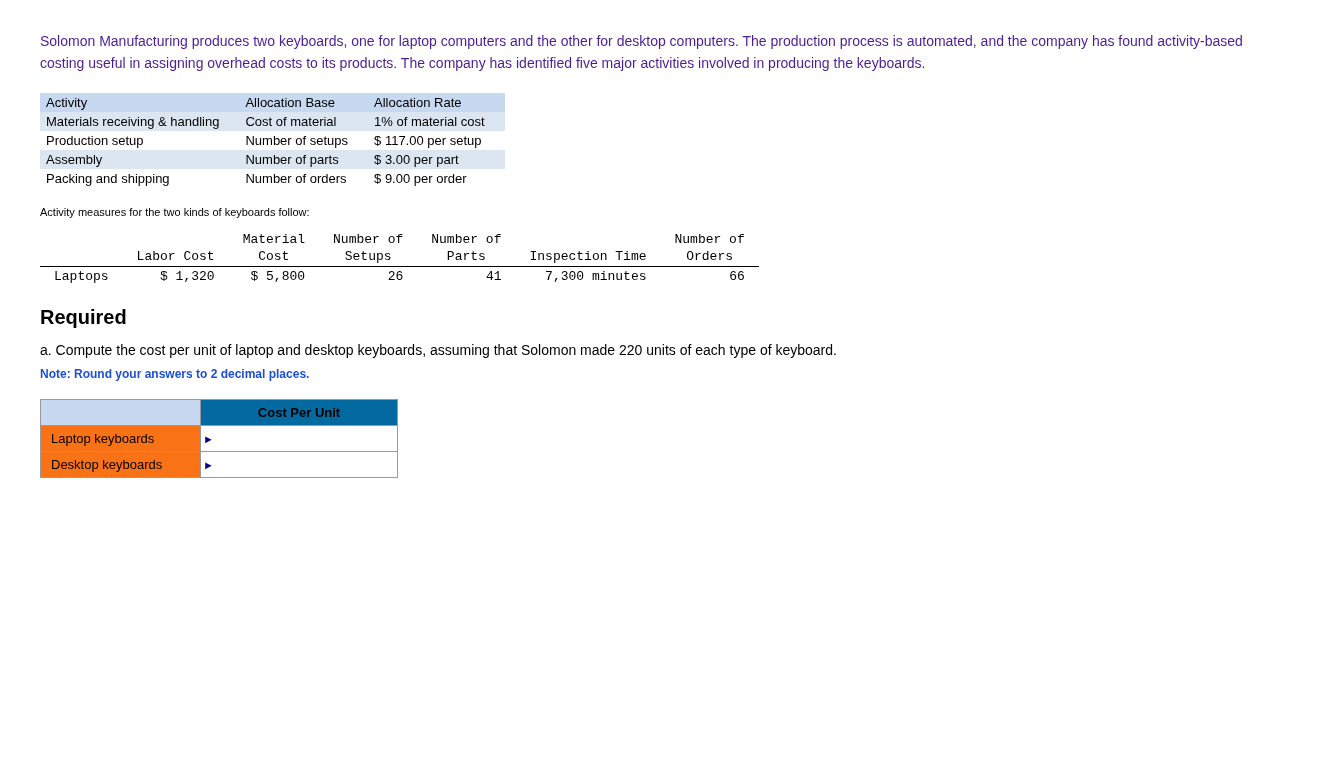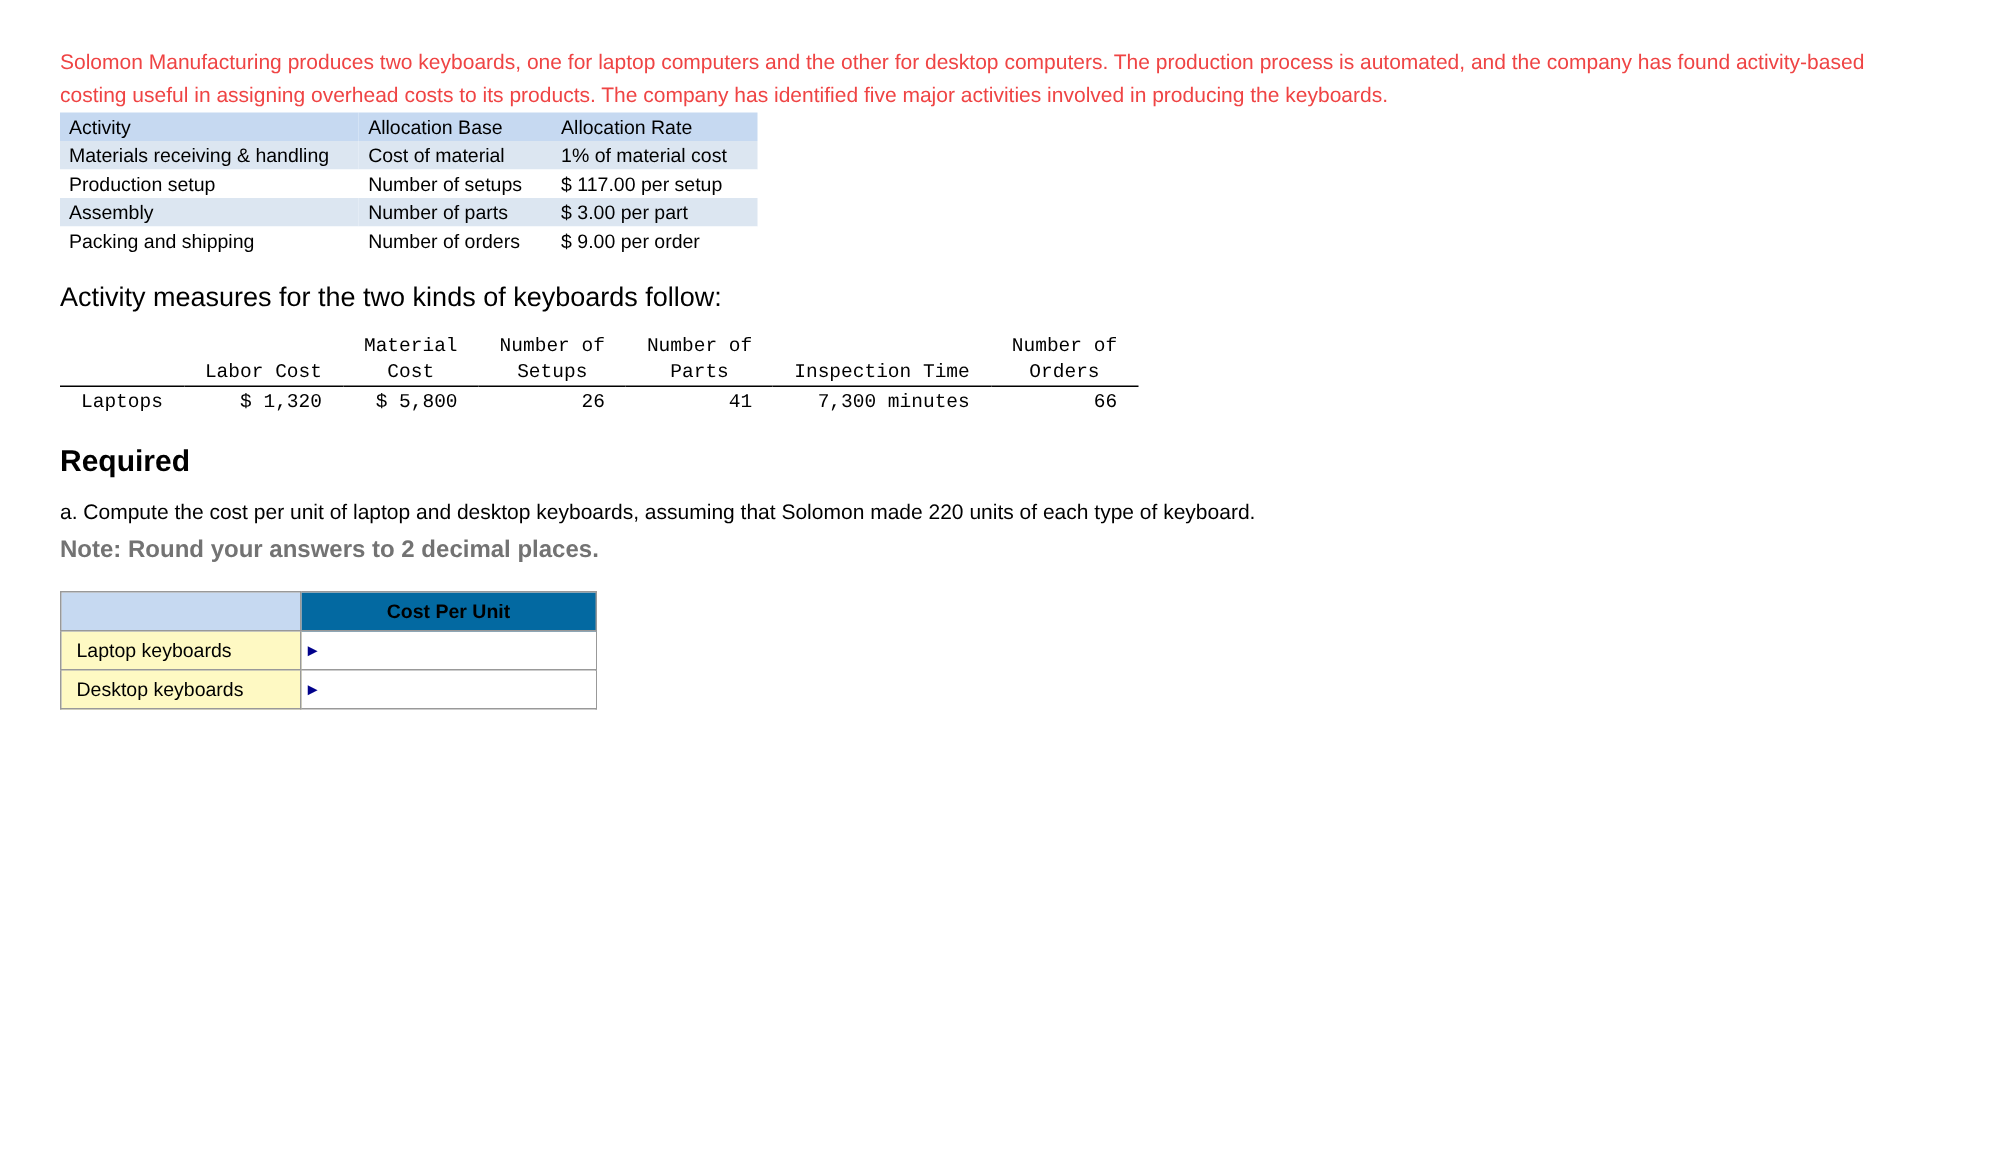--- a/index.html
+++ b/index.html
@@ -7,21 +7,22 @@
       font-family: Arial, sans-serif;
       font-size: 14px;
       background: #fff;
       color: #000;
       padding: 30px 40px;
     }
 
     .intro-text {
       font-size: 14px;
       line-height: 1.6;
-      color: #ef4444;
+      margin-bottom: 18px;
+      color: #4c1d95;
     }
 
     
     .activity-table {
       border-collapse: collapse;
       margin-bottom: 18px;
       font-family: Liberation Sans, sans-serif;
       font-size: 13px;
     }
     .activity-table td {
@@ -32,21 +33,21 @@
       font-weight: normal;
     }
     .activity-table tr:nth-child(even) td {
       background-color: #dce6f1;
     }
     .activity-table tr:nth-child(odd):not(:first-child) td {
       background-color: #fff;
     }
 
     .activity-measures-label {
-      font-size: 18px;
+      font-size: 11px;
       margin-bottom: 12px;
     }
 
     
     .measures-table {
       border-collapse: collapse;
       margin-bottom: 20px;
       font-family: 'Courier New', monospace;
       font-size: 13px;
     }
@@ -77,22 +78,22 @@
       margin-bottom: 10px;
     }
 
     .question-text {
       font-size: 14px;
       line-height: 1.6;
       margin-bottom: 6px;
     }
 
     .note-text {
-      font-size: 16px;
-      color: #737373;
+      font-size: 12px;
+      color: #1d4ed8;
       font-weight: bold;
       margin-bottom: 18px;
     }
 
     
     .cost-table {
       border-collapse: collapse;
       font-size: 13px;
       font-family: Arial, sans-serif;
     }
@@ -101,21 +102,21 @@
       padding: 5px 10px;
       min-width: 100px;
     }
     .cost-table .header-cell {
       background-color: #0369a1;
       text-align: center;
       font-weight: bold;
       border: 1px solid #999;
     }
     .cost-table .label-cell {
-      background-color: #fef9c3;
+      background-color: #f97316;
       text-align: left;
       border: 1px solid #999;
       min-width: 160px;
     }
     .cost-table .input-cell {
       background-color: #fff;
       text-align: right;
       border: 1px solid #999;
       min-width: 150px;
       position: relative;

